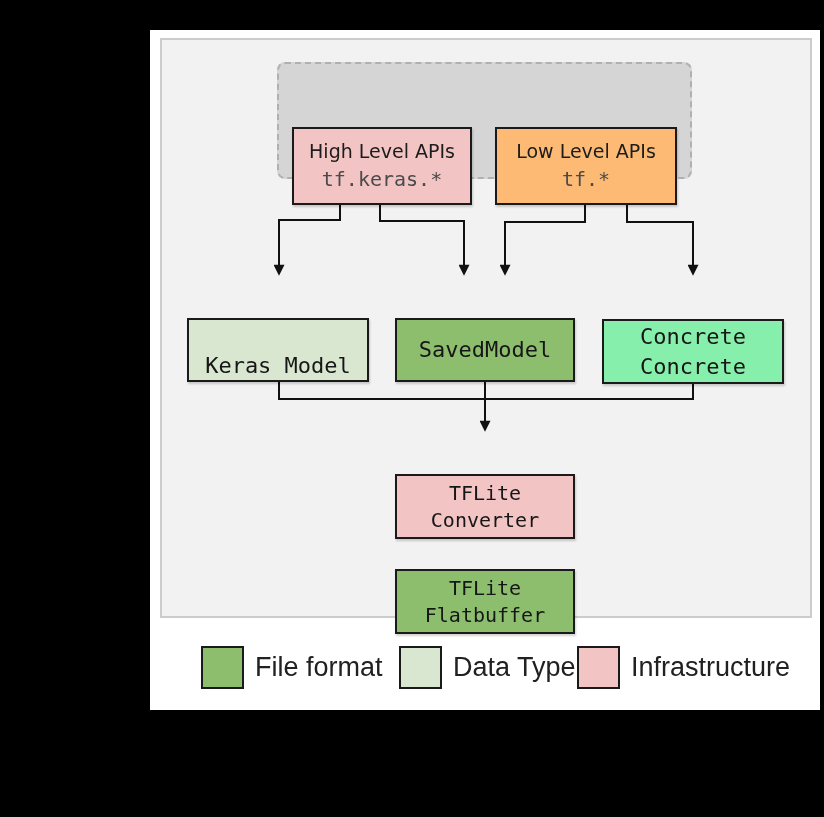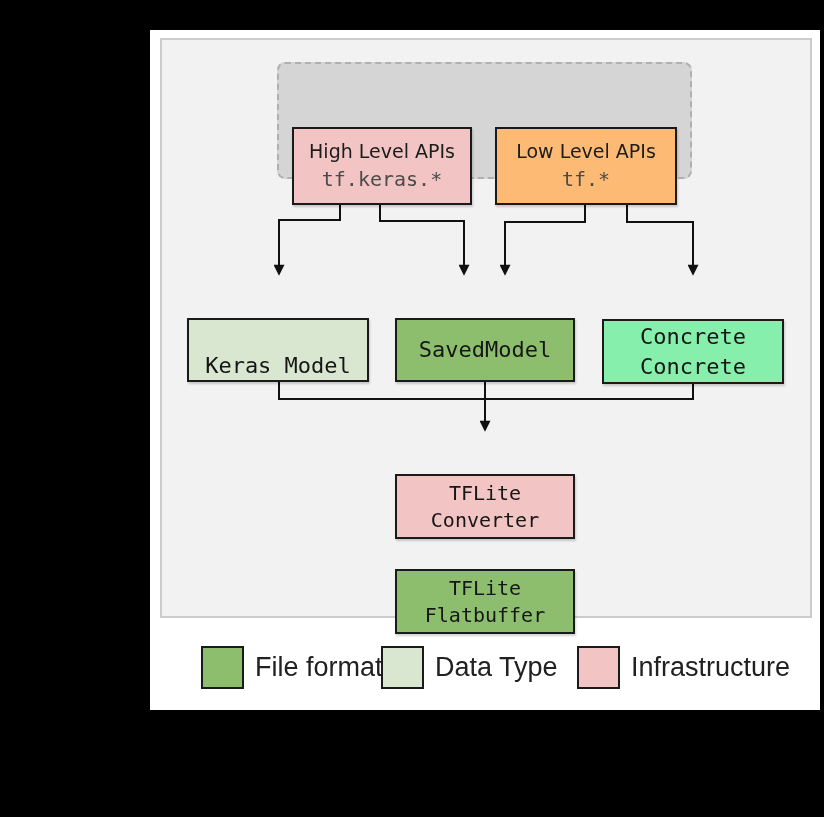--- a/index.html
+++ b/index.html
@@ -46,21 +46,21 @@
   .n-saved{left:233px;top:238px;width:180px;height:64px;}
   .n-concrete{left:440px;top:239px;width:182px;height:65px;}
   .n-converter{left:233px;top:394px;width:180px;height:65px;}
   .n-flatbuffer{left:233px;top:489px;width:180px;height:65px;}
   .legend{position:absolute;left:0;top:613px;width:670px;height:48px;}
   .legend-item{
     position:absolute;top:0;height:48px;
     display:flex;align-items:center;gap:11px;
   }
   .legend-item-1{left:35px;margin-left:16px;}
-  .legend-item-2{left:231px;}
+  .legend-item-2{left:249px;}
   .legend-item-3{left:427px;}
   .swatch{
     width:43px;height:43px;border:2.5px solid #1a1a1a;flex:0 0 auto;
   }
   .legend-label{
     font-family:"Liberation Sans","DejaVu Sans",sans-serif;
     font-size:27px;color:#212121;white-space:nowrap;
   }
 </style>
 </head>

